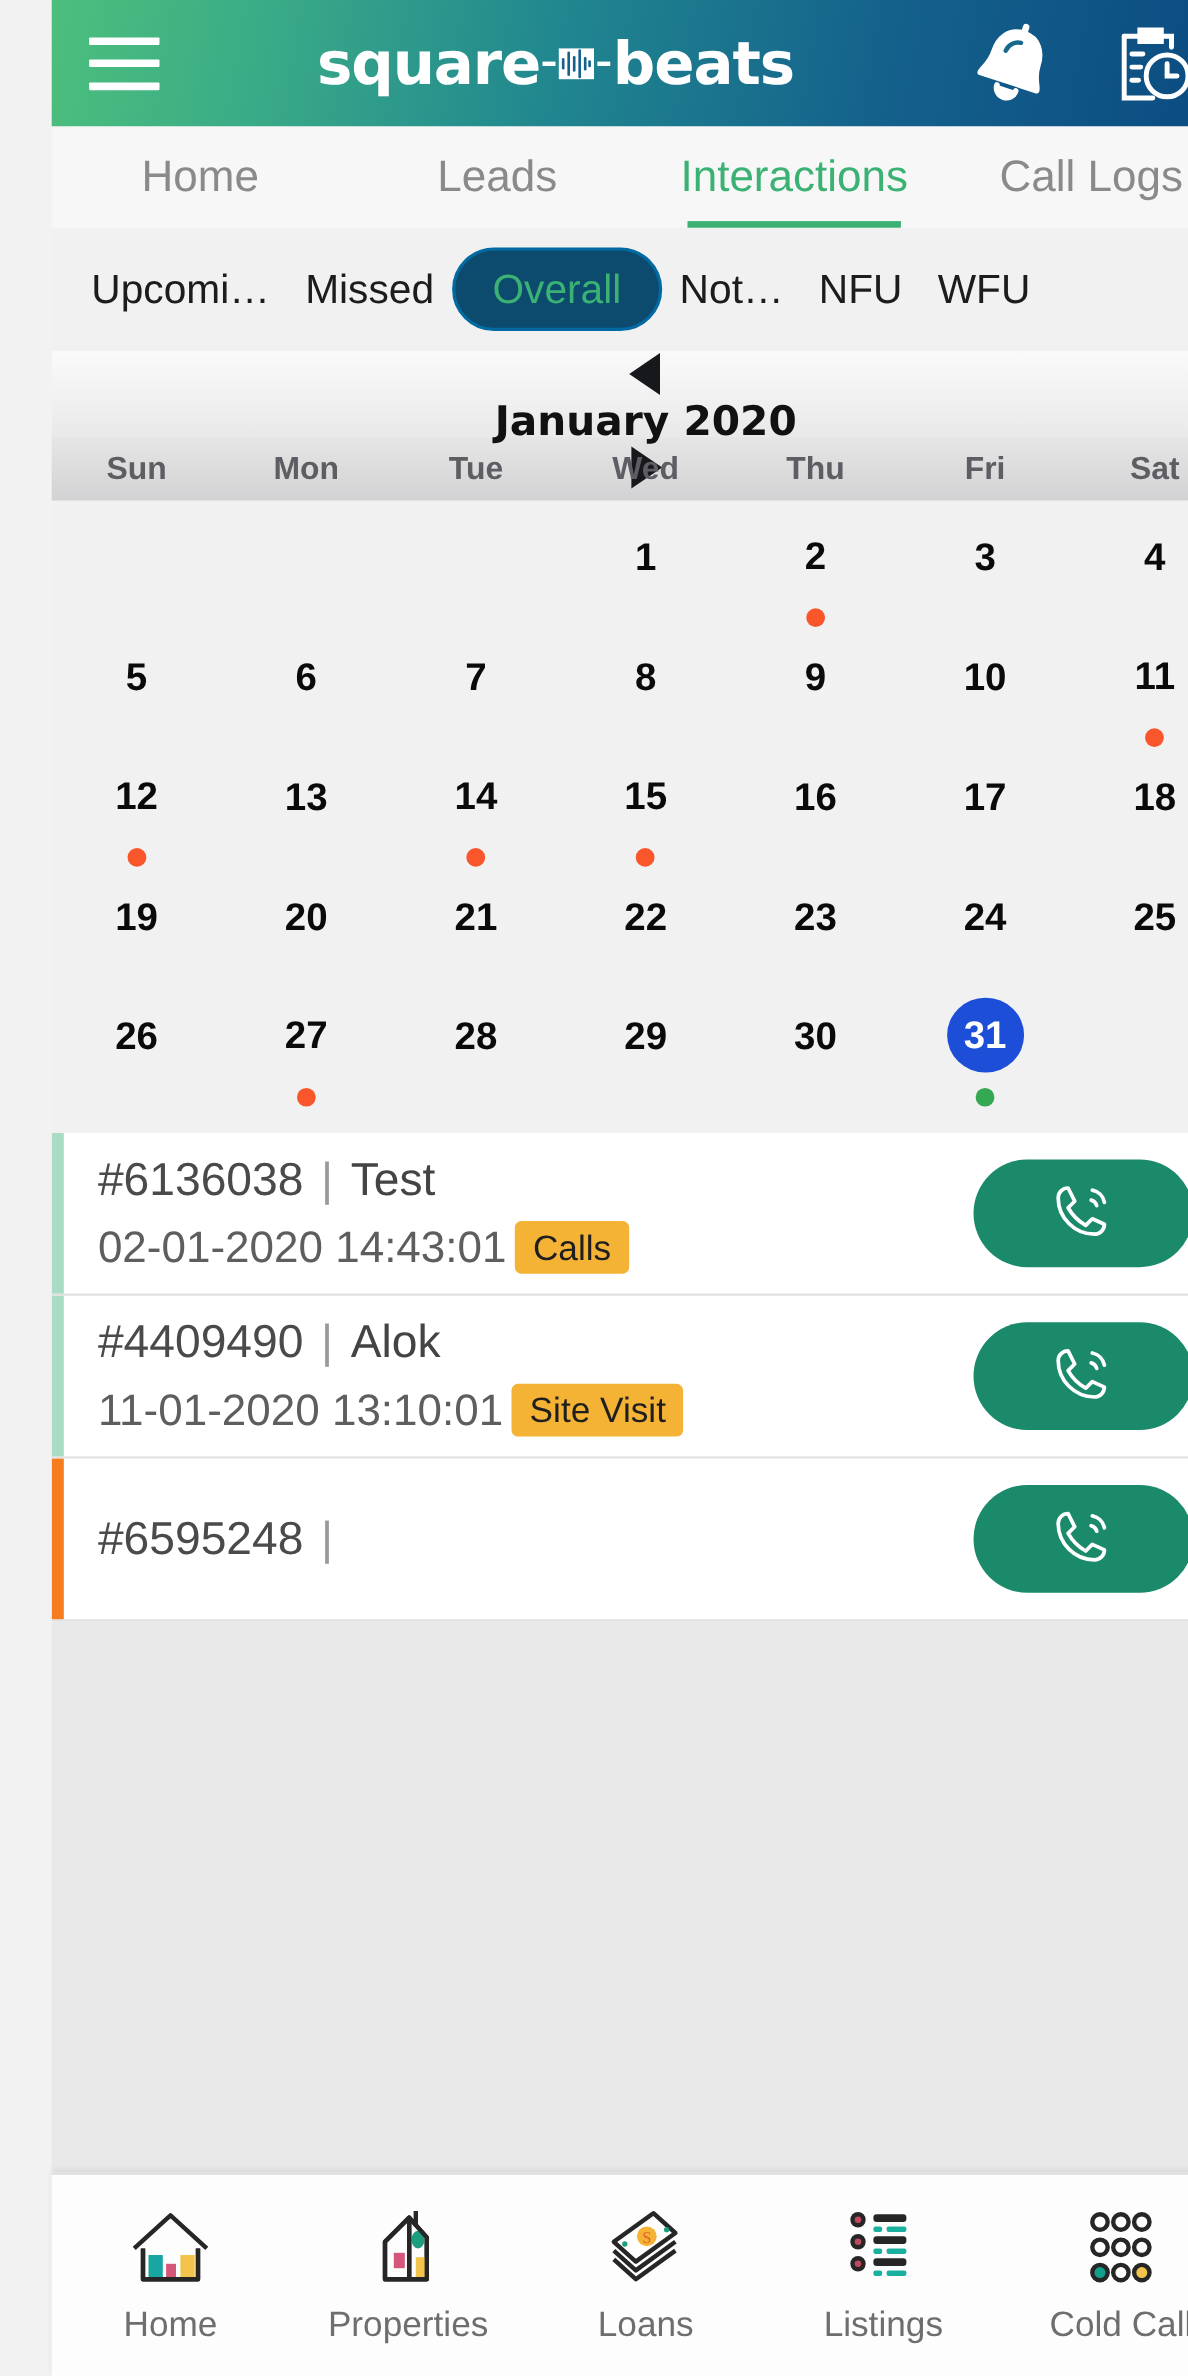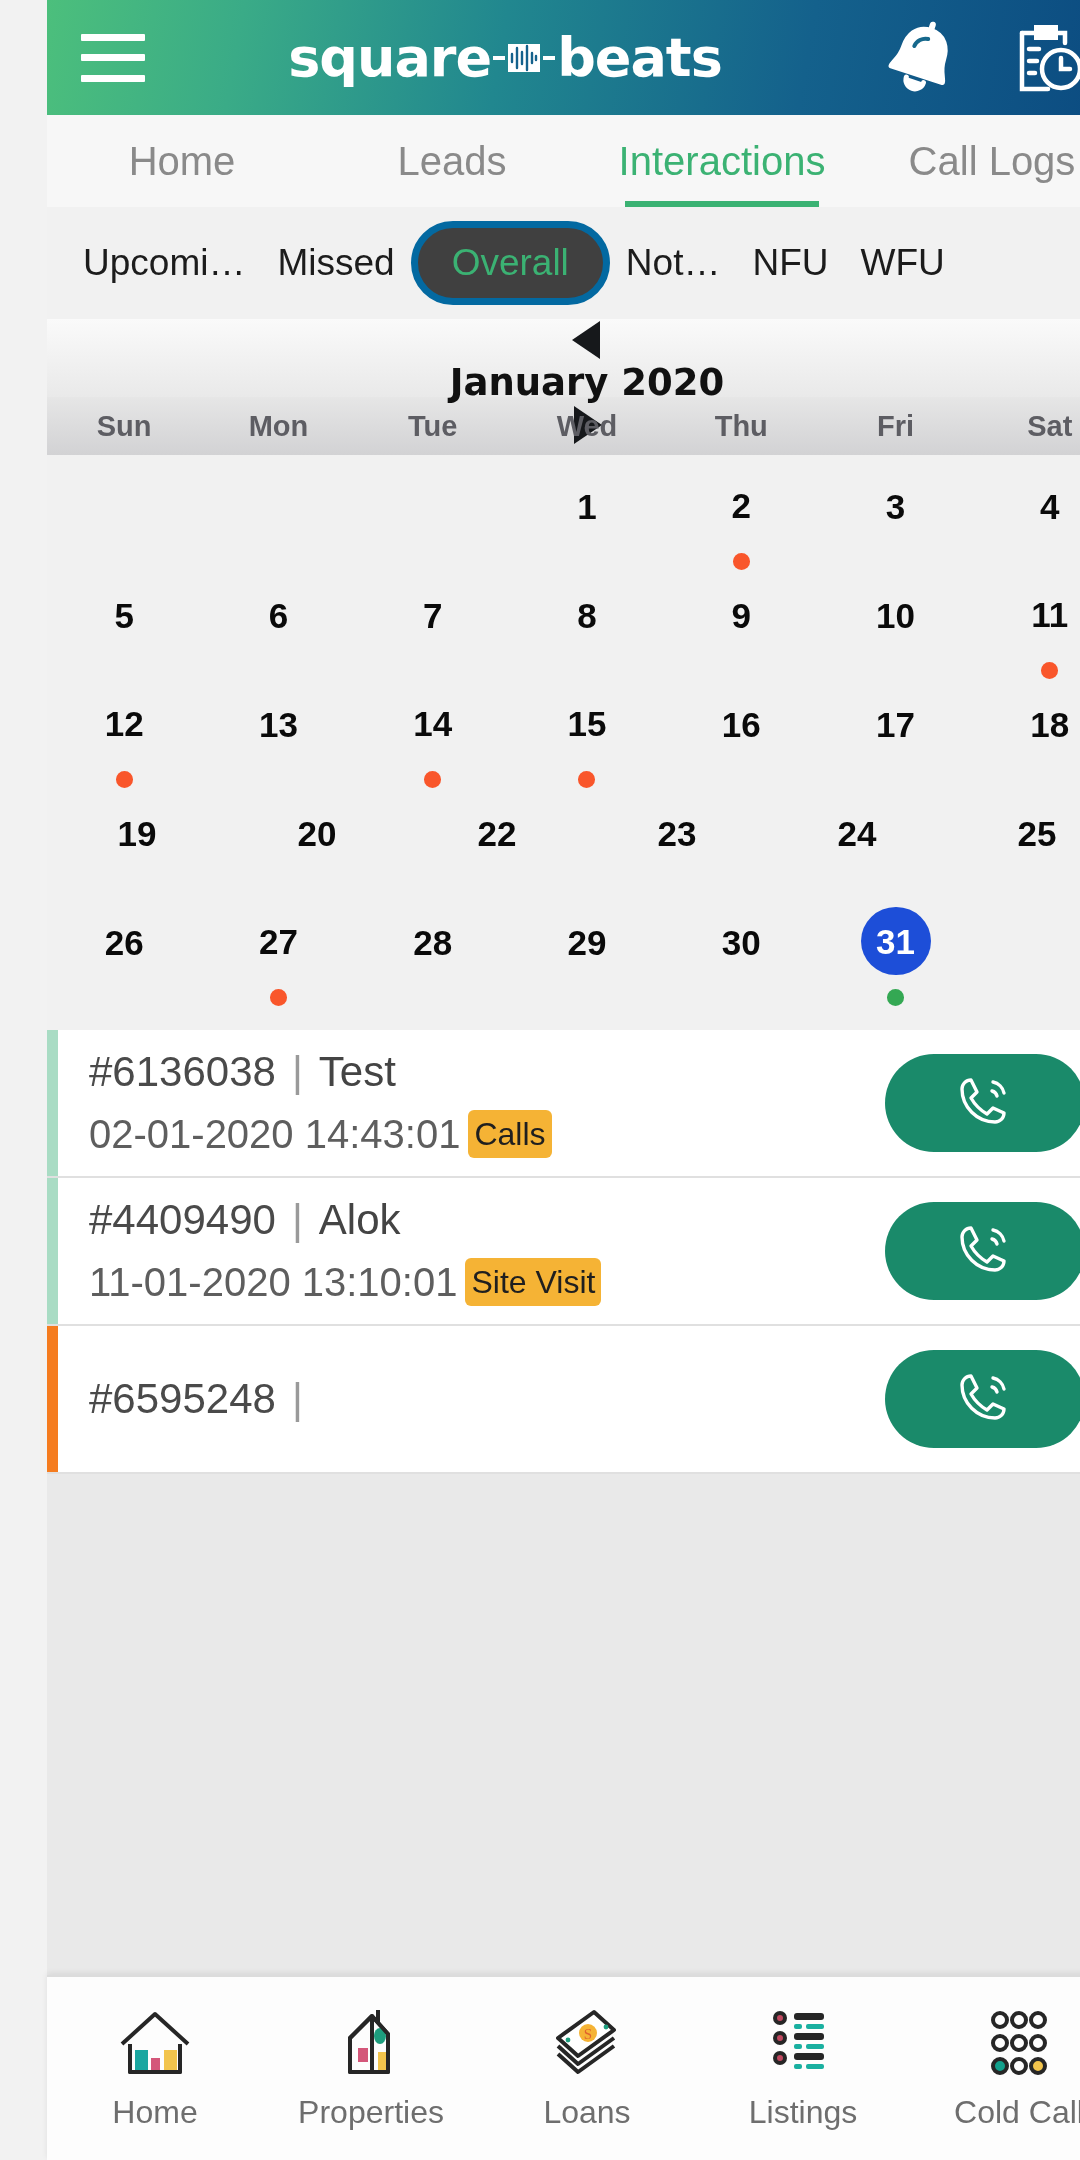--- a/index.html
+++ b/index.html
@@ -53,22 +53,22 @@
   
   .chips {
     height:112px; background:#f1f1f1; display:flex; align-items:center;
     padding:0 20px; gap:0; flex:0 0 auto;
   }
   .chip {
     font-size:37px; color:#1c1c1c; white-space:nowrap; cursor:pointer;
     padding:0 16px; display:flex; align-items:flex-end; justify-content:center;
   }
   .chip.sel {
-    color:#3bb273; border:7px solid #0369a1; border-radius:46px;
-    padding:14px 34px; background:#404040;
+    color:#3bb273; border:3px solid #0369a1; border-radius:46px;
+    padding:14px 34px; background:#0c4a6e;
   }
 
   
   .calendar { background:#f1f1f1; flex:0 0 auto; }
   .cal-head {
     height:78px; display:flex; align-items:center; padding:0 34px;
     background:linear-gradient(180deg,#fafafa 0%,#e9e9e9 100%);
     flex-direction:column;
   }
   .cal-arrow { width:60px; font-size:0; cursor:pointer; display:flex; align-items:center; justify-content:center; }
@@ -103,21 +103,21 @@
   .row.accent-green:before { background:#a9dcc4; }
   .row.accent-orange:before { background:#f57c1f; }
   .row-body { flex:1; padding-left:42px; }
   .row-title { font-size:42px; color:#4a4a4a; display:flex; align-items:center; gap:0; }
   .row-title .sep { color:#9a9a9a; margin:0 16px; font-weight:300; }
   .row-title .nm { color:#444; }
   .row-sub { margin-top:14px; display:flex; align-items:center; gap:8px; }
   .row-date { font-size:40px; color:#5e5e5e; }
   .badge {
     background:#f5b335; color:#1f1f1f; font-size:32px;
-    padding:8px 6px; border-radius:6px; line-height:1;
+    padding:8px 16px; border-radius:6px; line-height:1;
   }
   .call-btn {
     width:200px; height:98px; border-radius:50px; background:#1a8a6a;
     display:flex; align-items:center; justify-content:center;
     margin-right:42px; flex:0 0 auto; cursor:pointer;
   }
 
   
   .bottomnav {
     height:185px; background:#fdfdfd; display:flex; align-items:center;
@@ -317,20 +317,23 @@
           </div>
         </div>
         <div class="cal-row">
           <div class="cal-cell">
             <div class="cal-num">19</div>
           </div>
           <div class="cal-cell">
             <div class="cal-num">20</div>
           </div>
           <div class="cal-cell">
+            <div class="cal-num">21</div>
+          </div>
+          <div class="cal-cell">
             <div class="cal-num">22</div>
           </div>
           <div class="cal-cell">
             <div class="cal-num">23</div>
           </div>
           <div class="cal-cell">
             <div class="cal-num">24</div>
           </div>
           <div class="cal-cell">
             <div class="cal-num">25</div>

